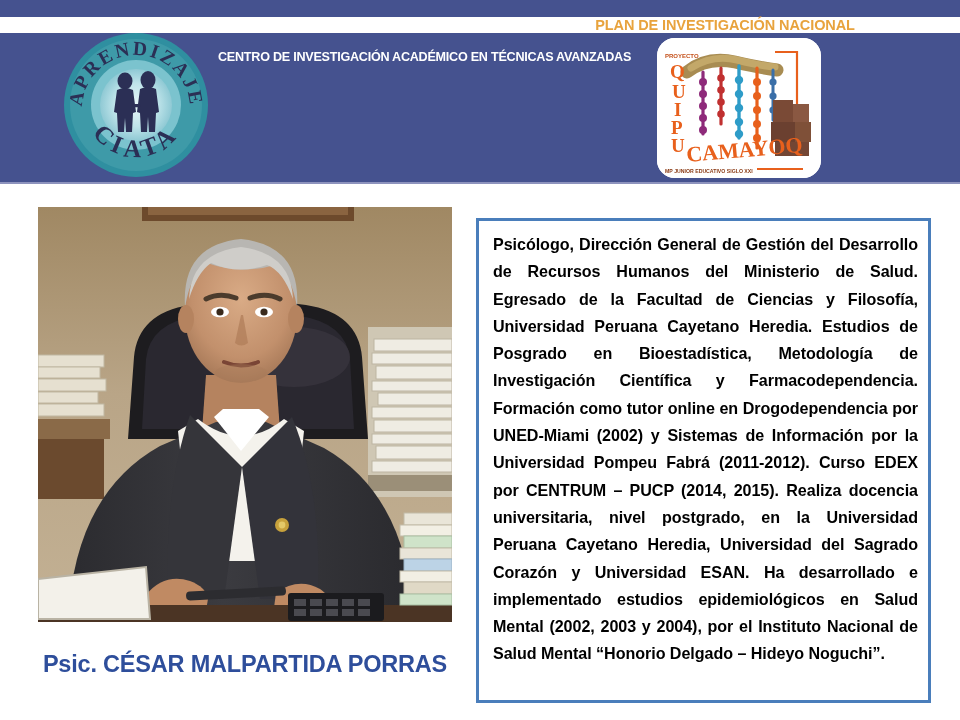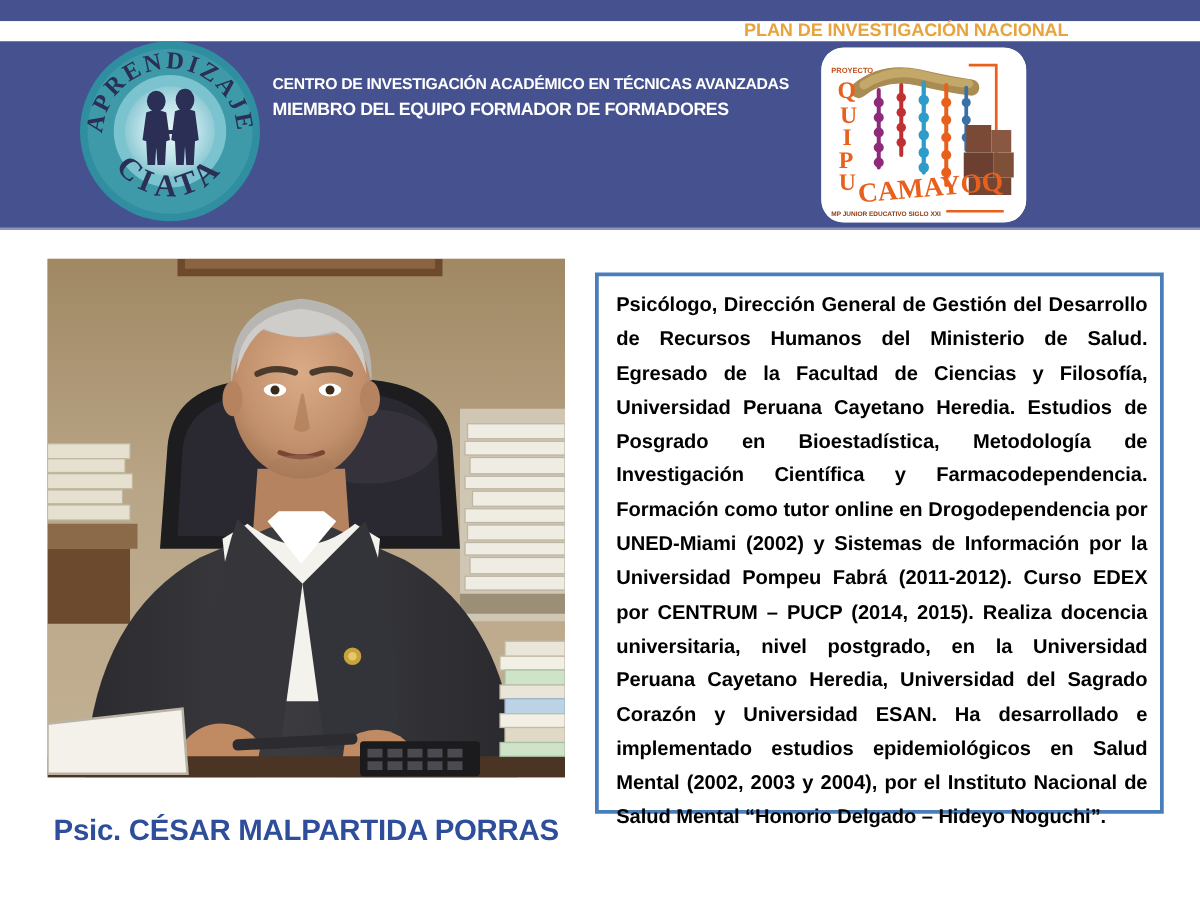--- a/index.html
+++ b/index.html
@@ -54,21 +54,21 @@
   
   #ciata-logo {
     position: absolute;
     left: 62px; top: 31px;
     width: 148px; height: 148px;
     z-index: 5;
   }
 
   #header-texts {
     position: absolute;
-    left: 218px; top: 60px;
+    left: 218px; top: 50px;
     width: 420px;
     z-index: 5;
     color: #ffffff;
   }
   #subtitle-top {
     font-size: 12.6px;
     font-weight: bold;
     letter-spacing: -0.25px;
     white-space: nowrap;
     margin-bottom: 6px;
@@ -117,21 +117,21 @@
     font-weight: bold;
     font-size: 23.5px;
     letter-spacing: -0.2px;
     white-space: nowrap;
   }
 
   
   #bio-panel {
     position: absolute;
     left: 476px; top: 218px;
-    width: 455px; height: 433px;
+    width: 455px; height: 485px;
     border: 3px solid #4A7EBB;
     box-sizing: border-box;
     background: #ffffff;
   }
   #bio-text {
     position: absolute;
     left: 14px; top: 10px;
     width: 425px;
     font-size: 16.1px;
     font-weight: bold;
@@ -178,21 +178,20 @@
       <textPath href="#arcTop" startOffset="50%" text-anchor="middle">APRENDIZAJE</textPath>
     </text>
     <text font-family="Liberation Serif, serif" font-size="25" font-weight="bold" fill="#2B2F55" letter-spacing="5">
       <textPath href="#arcBot" startOffset="50%" text-anchor="middle">CIATA</textPath>
     </text>
   </svg>
 </div>
 
 <div id="header-texts">
   <div id="subtitle-top">CENTRO DE INVESTIGACIÓN ACADÉMICO EN TÉCNICAS AVANZADAS</div>
-  <div id="subtitle-bottom">MIEMBRO DEL EQUIPO FORMADOR DE FORMADORES</div>
 </div>
 
 <div id="quipu-logo">
   <svg width="164" height="140" viewBox="0 0 164 140">
     <rect x="0" y="0" width="164" height="140" fill="#ffffff"></rect>
 
     <path d="M 118,14 L 140,14 L 140,118" fill="none" stroke="#E8601C" stroke-width="2.2"></path>
 
     <path d="M 30,34 q 20,-16 48,-10 q 26,6 42,8" fill="none" stroke="#A88C52" stroke-width="13" stroke-linecap="round"></path>
     <path d="M 34,30 q 22,-14 46,-8 q 24,6 38,7" fill="none" stroke="#C3A869" stroke-width="7" stroke-linecap="round"></path>

